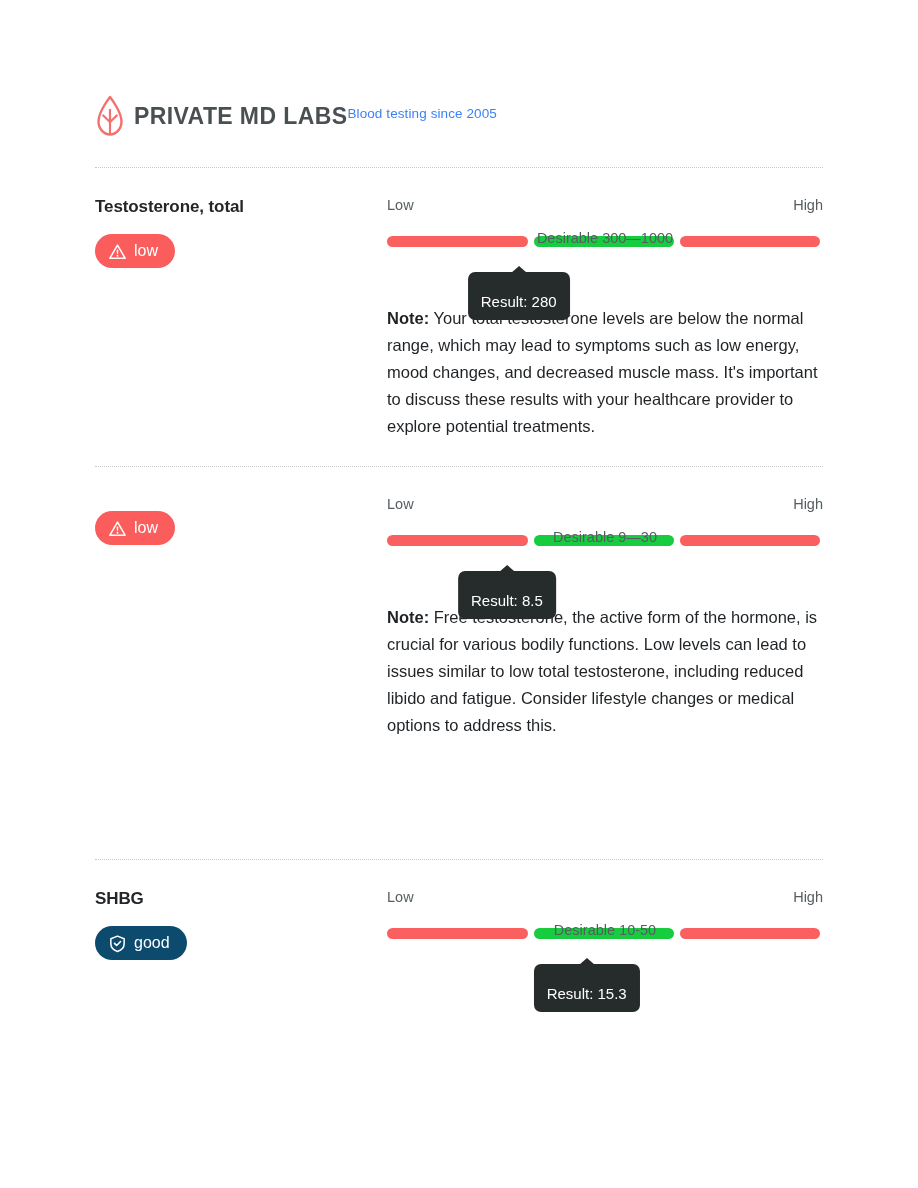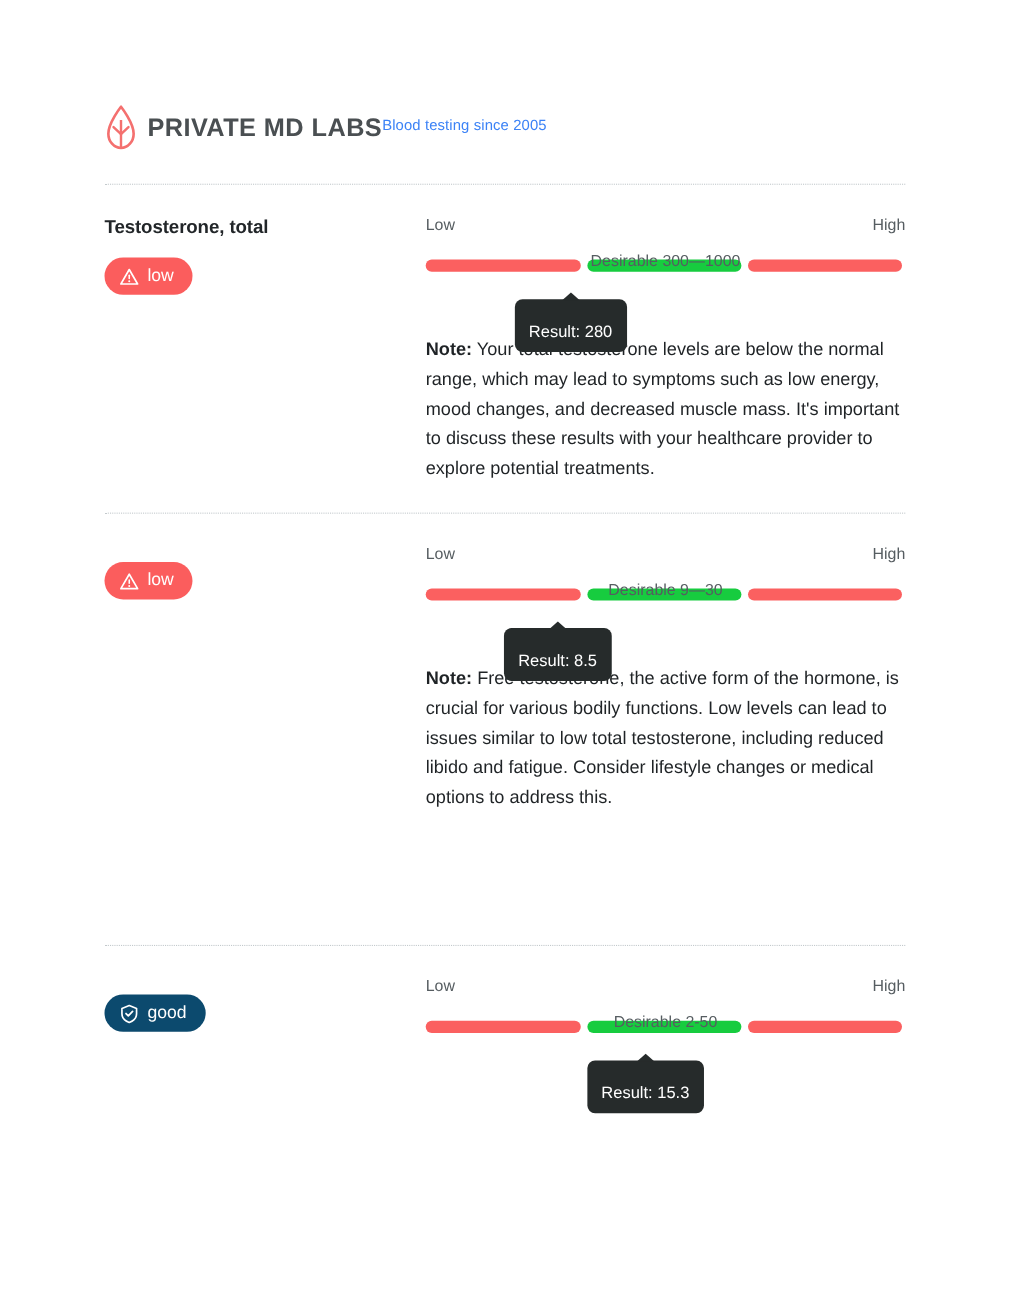--- a/index.html
+++ b/index.html
@@ -269,34 +269,35 @@
         <span>Free testosterone, the active form of the hormone, is crucial for various bodily functions. Low levels can lead to issues similar to low total testosterone, including reduced libido and fatigue. Consider lifestyle changes or medical options to address this.</span>
       </div>
     </div>
   </div>
 
   <div class="spacer-tall"></div>
   <hr class="divider">
 
   <div class="test">
     <div class="test-left">
+      <div class="test-name">SHBG</div>
       <div class="badge good">
         <span>
           <svg viewBox="0 0 20 20" width="19" height="19" aria-hidden="true">
             <path d="M10 2.2 L17 5 V10.2 C17 14.3 14 17 10 18.4 C6 17 3 14.3 3 10.2 V5 Z" fill="none" stroke="#ffffff" stroke-width="1.6" stroke-linejoin="round"></path>
             <path d="M6.9 9.9 L9.1 12.1 L13.2 7.9" fill="none" stroke="#ffffff" stroke-width="1.7" stroke-linecap="round" stroke-linejoin="round"></path>
           </svg>
         </span>
         <span class="badge-label">good</span>
       </div>
     </div>
     <div class="test-right">
       <div class="scale-labels">
         <span class="lbl-low">Low</span>
-        <span class="lbl-mid">Desirable 2-50</span>
+        <span class="lbl-mid">Desirable 10-50</span>
         <span class="lbl-high">High</span>
       </div>
       <div class="bars">
         <div class="bar seg-low"></div>
         <div class="bar seg-mid"></div>
         <div class="bar seg-high"></div>
       </div>
       <div class="tooltip-wrap">
         <div class="tooltip" style="left:45.8%">Result: 15.3</div>
       </div>

